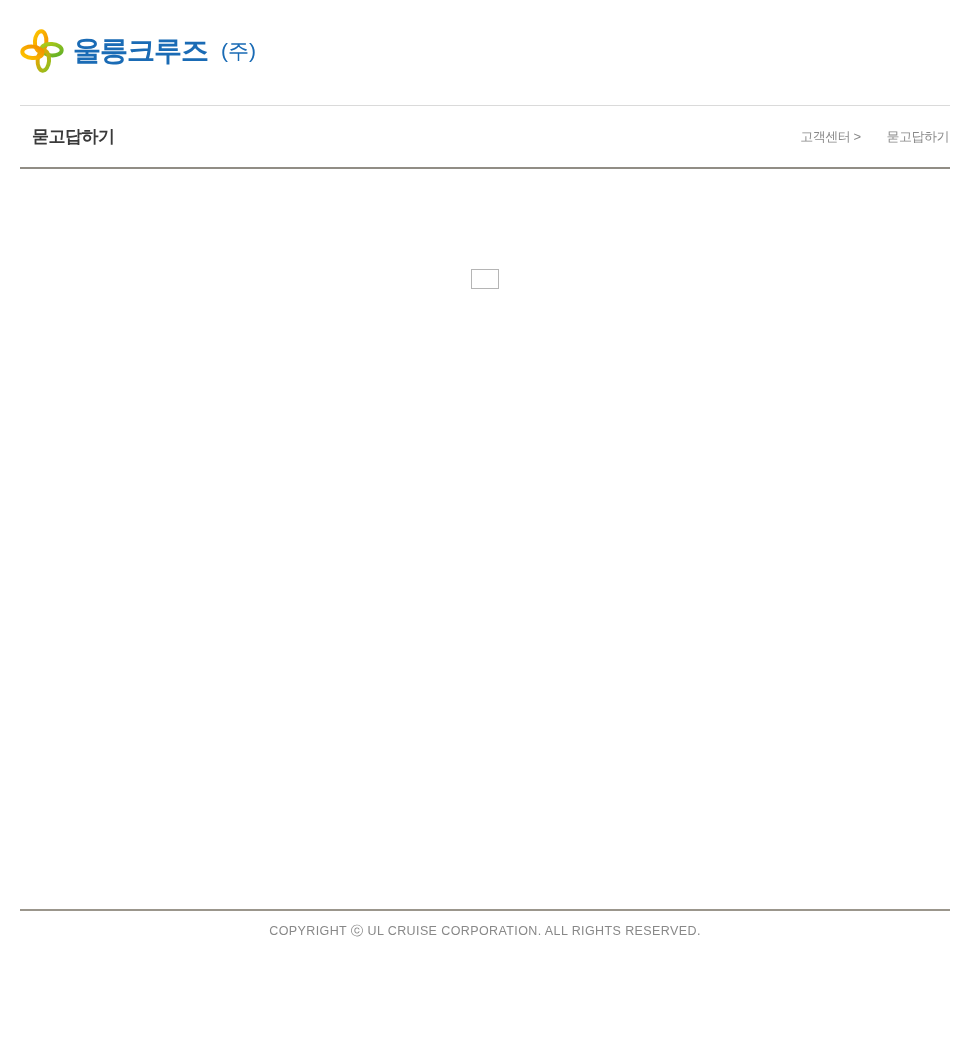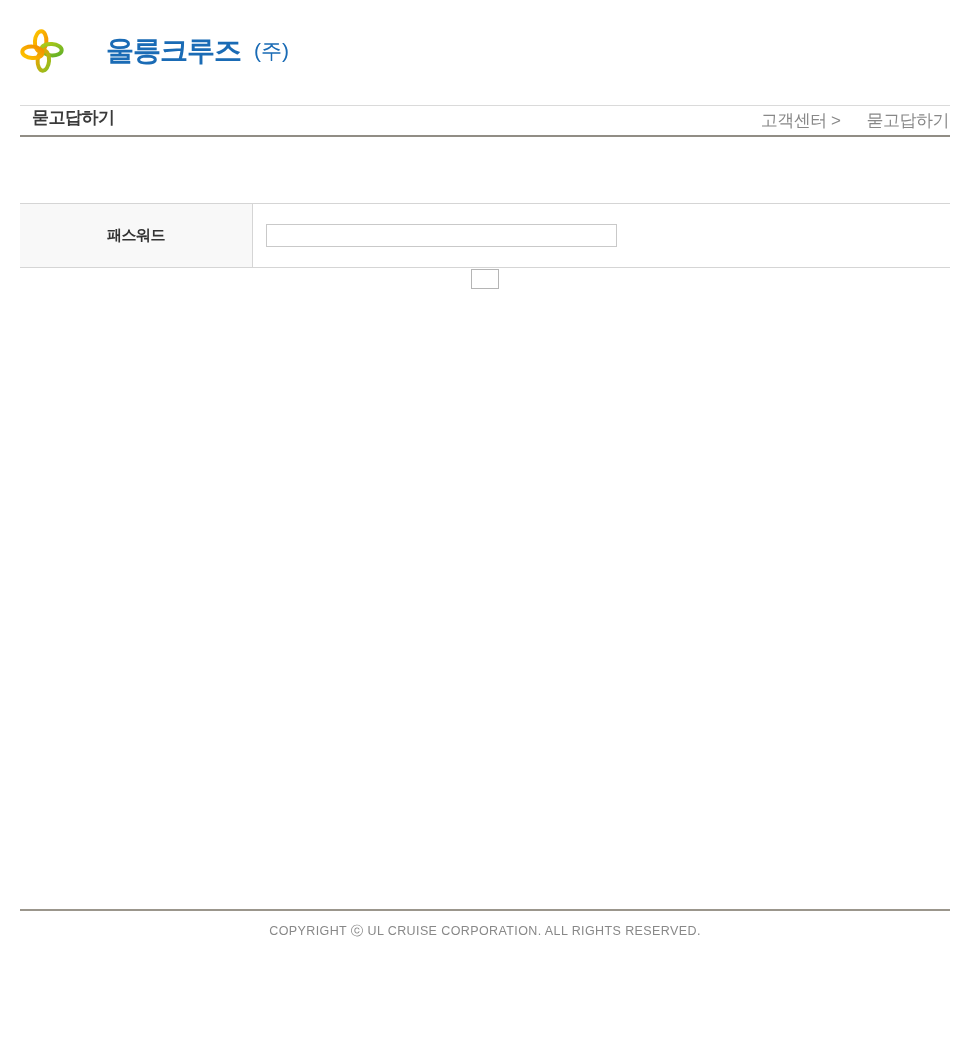--- a/index.html
+++ b/index.html
@@ -3,29 +3,29 @@
 <meta charset="utf-8">
 <style>
   * { margin:0; padding:0; box-sizing:border-box; }
   html,body { background:#ffffff; }
   body { font-family:"Liberation Sans","DejaVu Sans",sans-serif; }
   .page { position:relative; width:970px; height:1042px; background:#ffffff; overflow:hidden; }
 
   
   .logo { position:absolute; left:20px; top:27px; display:flex; align-items:center; gap:9px; }
   .logo-icon { width:44px; height:48px; display:block; }
-  .logo-text { font-size:28px; font-weight:800; color:#1a6bb5; letter-spacing:-1px;margin-left:33px; }
+  .logo-text { font-size:28px; font-weight:800; color:#1a6bb5; letter-spacing:-1px; }
   .logo-suffix { font-size:21px; font-weight:400; color:#1a6bb5; margin-left:4px; letter-spacing:0; }
 
   
-  .titlebar { position:absolute; left:20px; top:105px; width:930px; height:32px;
+  .titlebar { position:absolute; left:20px; top:105px; width:930px; height:64px;
               border-top:1px solid #dadada; border-bottom:2px solid #918d85;
-              display:flex; justify-content:space-between; }
+              display:flex; justify-content:space-between; align-items:center; }
   .page-title { padding-left:12px; font-size:17px; font-weight:700; color:#3a3a3a; letter-spacing:-0.5px; }
-  .breadcrumb { display:flex; align-items:center; gap:26px; padding-right:1px; font-size:17px; color:#888888; letter-spacing:-0.5px; }
+  .breadcrumb { display:flex; align-items:center; gap:26px; padding-right:1px; font-size:13px; color:#888888; letter-spacing:-0.5px; }
   .crumb { cursor:pointer; }
 
   
   .form-table { position:absolute; left:20px; top:203px; width:930px; height:65px;
                 border-top:1px solid #d5d5d5; border-bottom:1px solid #d5d5d5; display:flex; }
   .label-cell { width:233px; background:#f8f8f8; border-right:1px solid #d5d5d5;
                 display:flex; align-items:center; justify-content:center;
                 font-size:15px; font-weight:700; color:#333333; letter-spacing:-0.5px; }
   .value-cell { flex:1; display:flex; align-items:center; padding-left:13px; background:#ffffff; }
   .pw-input { width:351px; height:23px; border:1px solid #c9c9c9; background:#ffffff;
@@ -78,26 +78,20 @@
   </div>
 
   <div class="titlebar">
     <div class="page-title">묻고답하기</div>
     <div class="breadcrumb">
       <span class="crumb">고객센터 &gt;</span>
       <span class="crumb">묻고답하기</span>
     </div>
   </div>
 
-  <div class="form-table">
-    <div class="label-cell">패스워드</div>
-    <div class="value-cell">
-      <input class="pw-input" type="password" value="" style="">
-    </div>
-  </div>
 
   <button class="submit-box"></button>
 
   <div class="footer">
     <div class="copyright">COPYRIGHT ⓒ UL CRUISE CORPORATION. ALL RIGHTS RESERVED.</div>
   </div>
 
 </div>
 
 </body></html>

